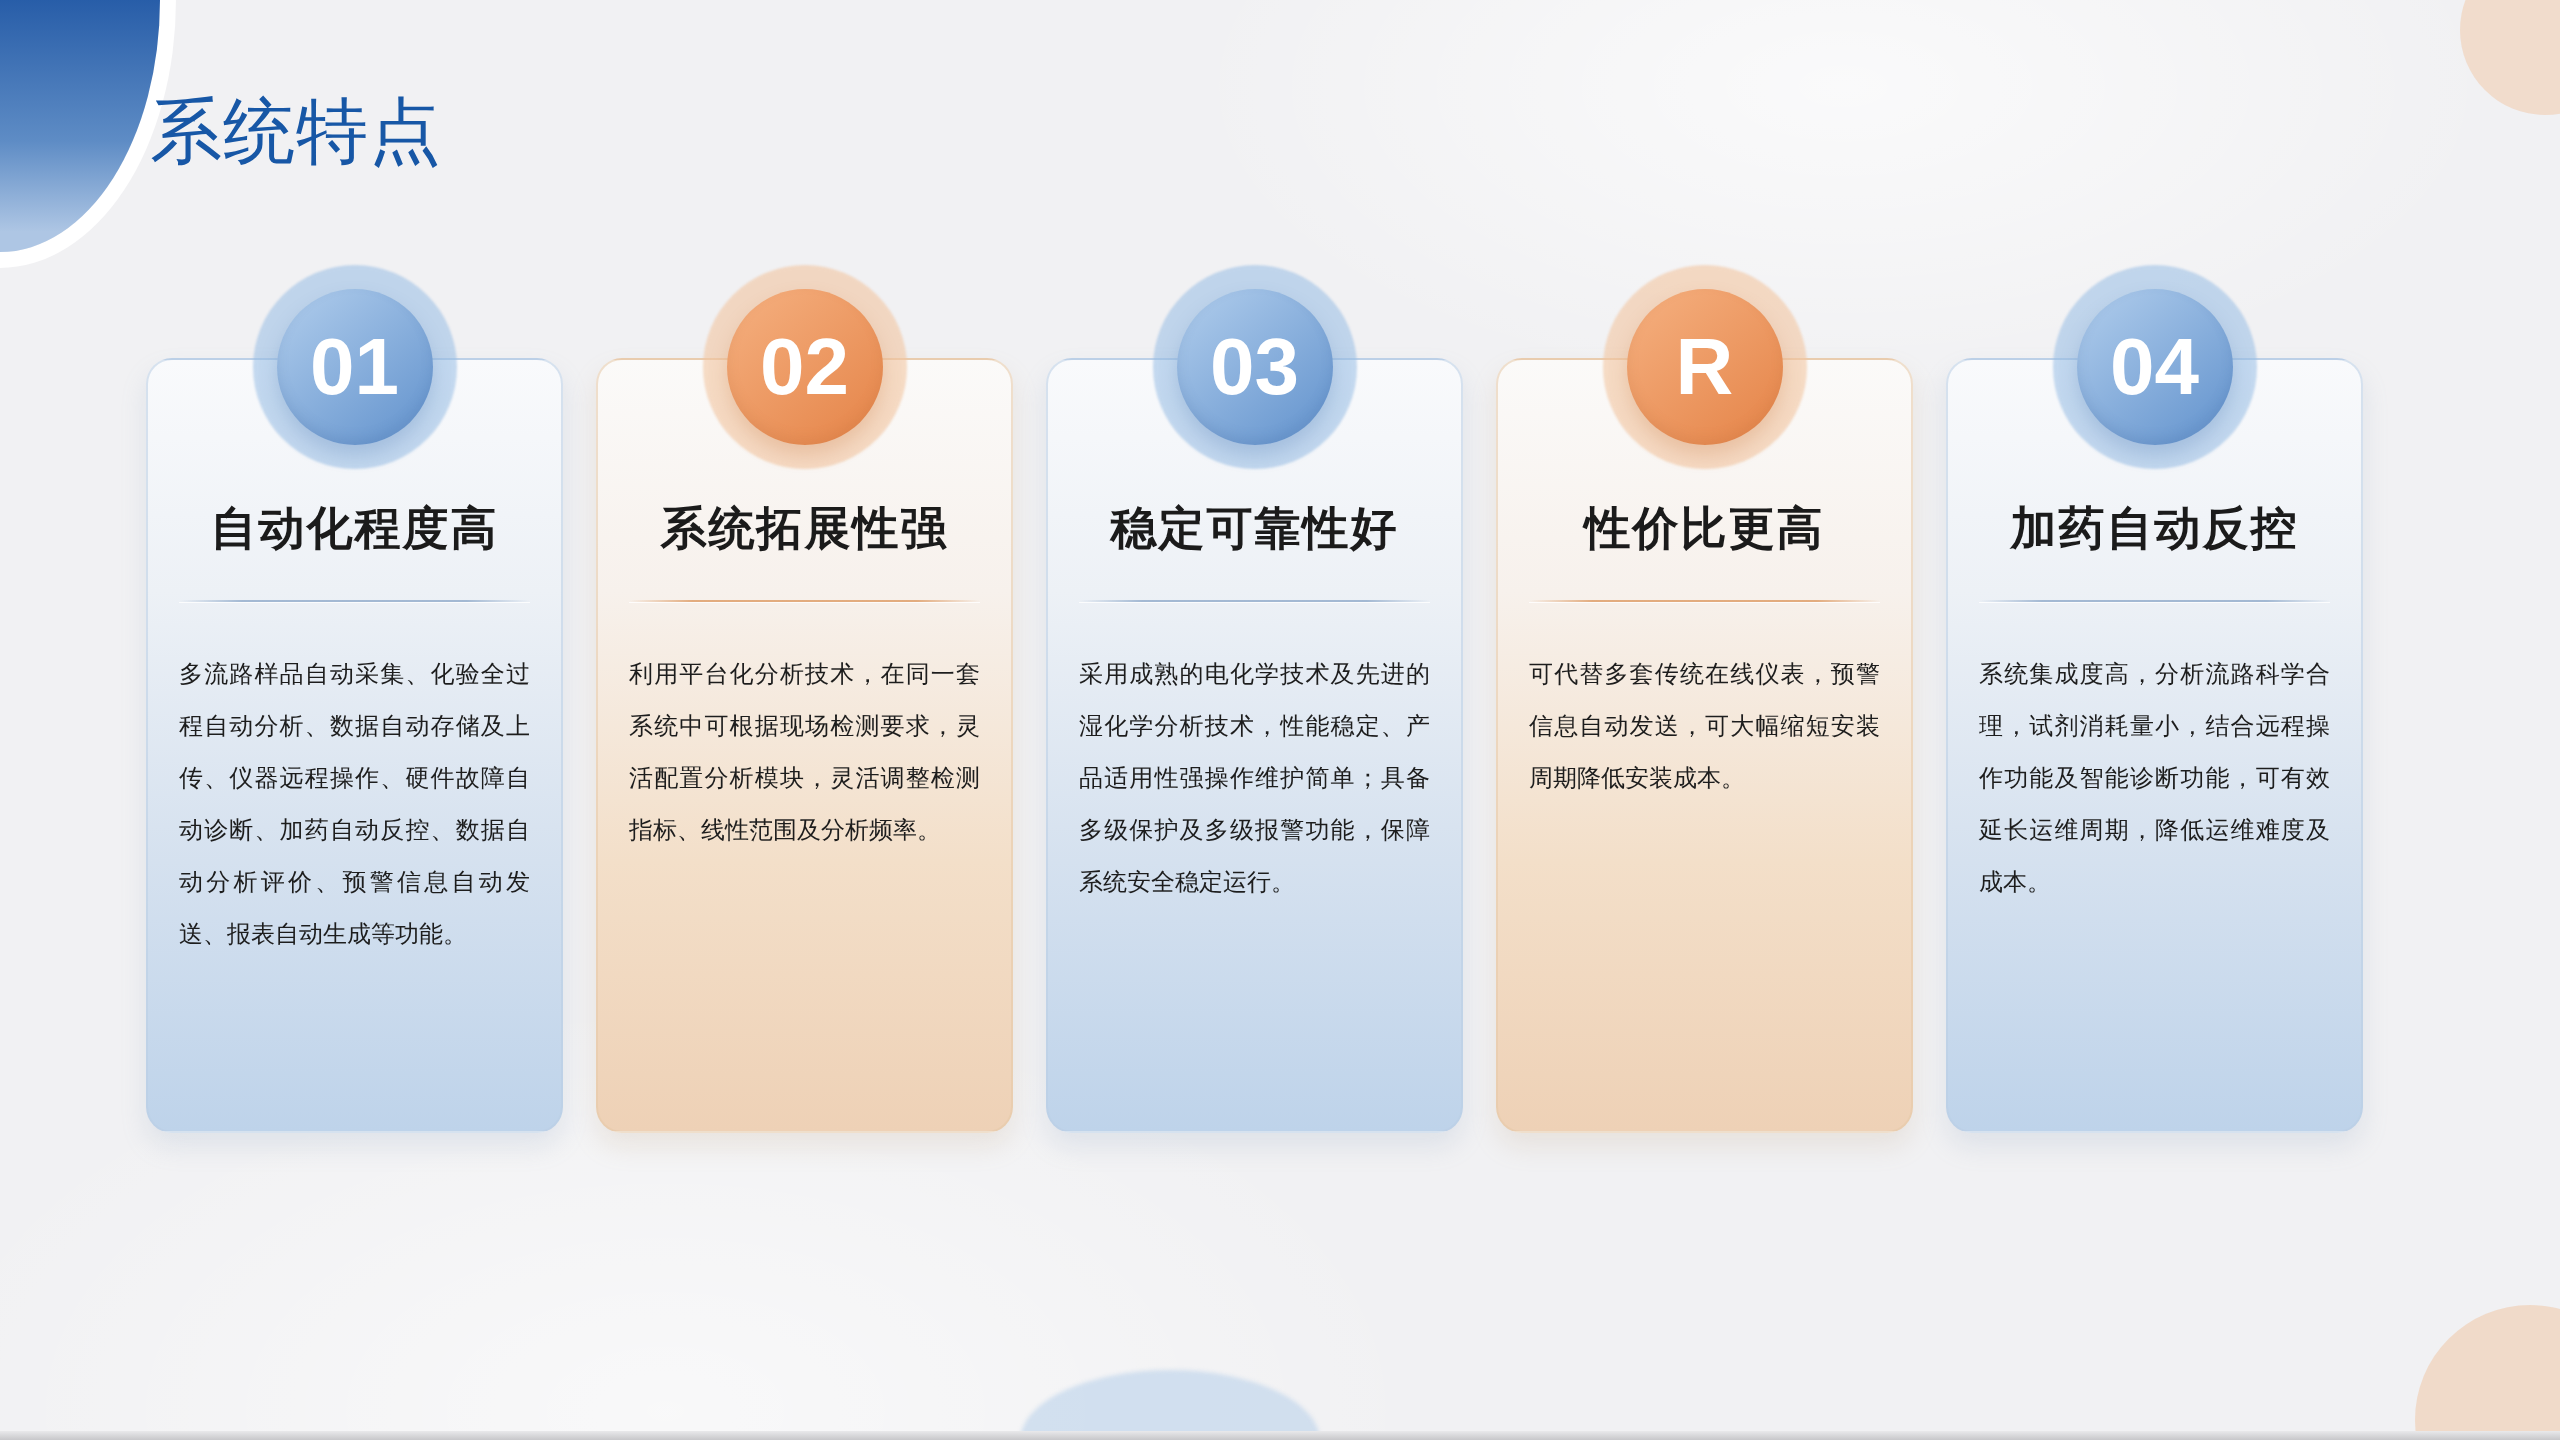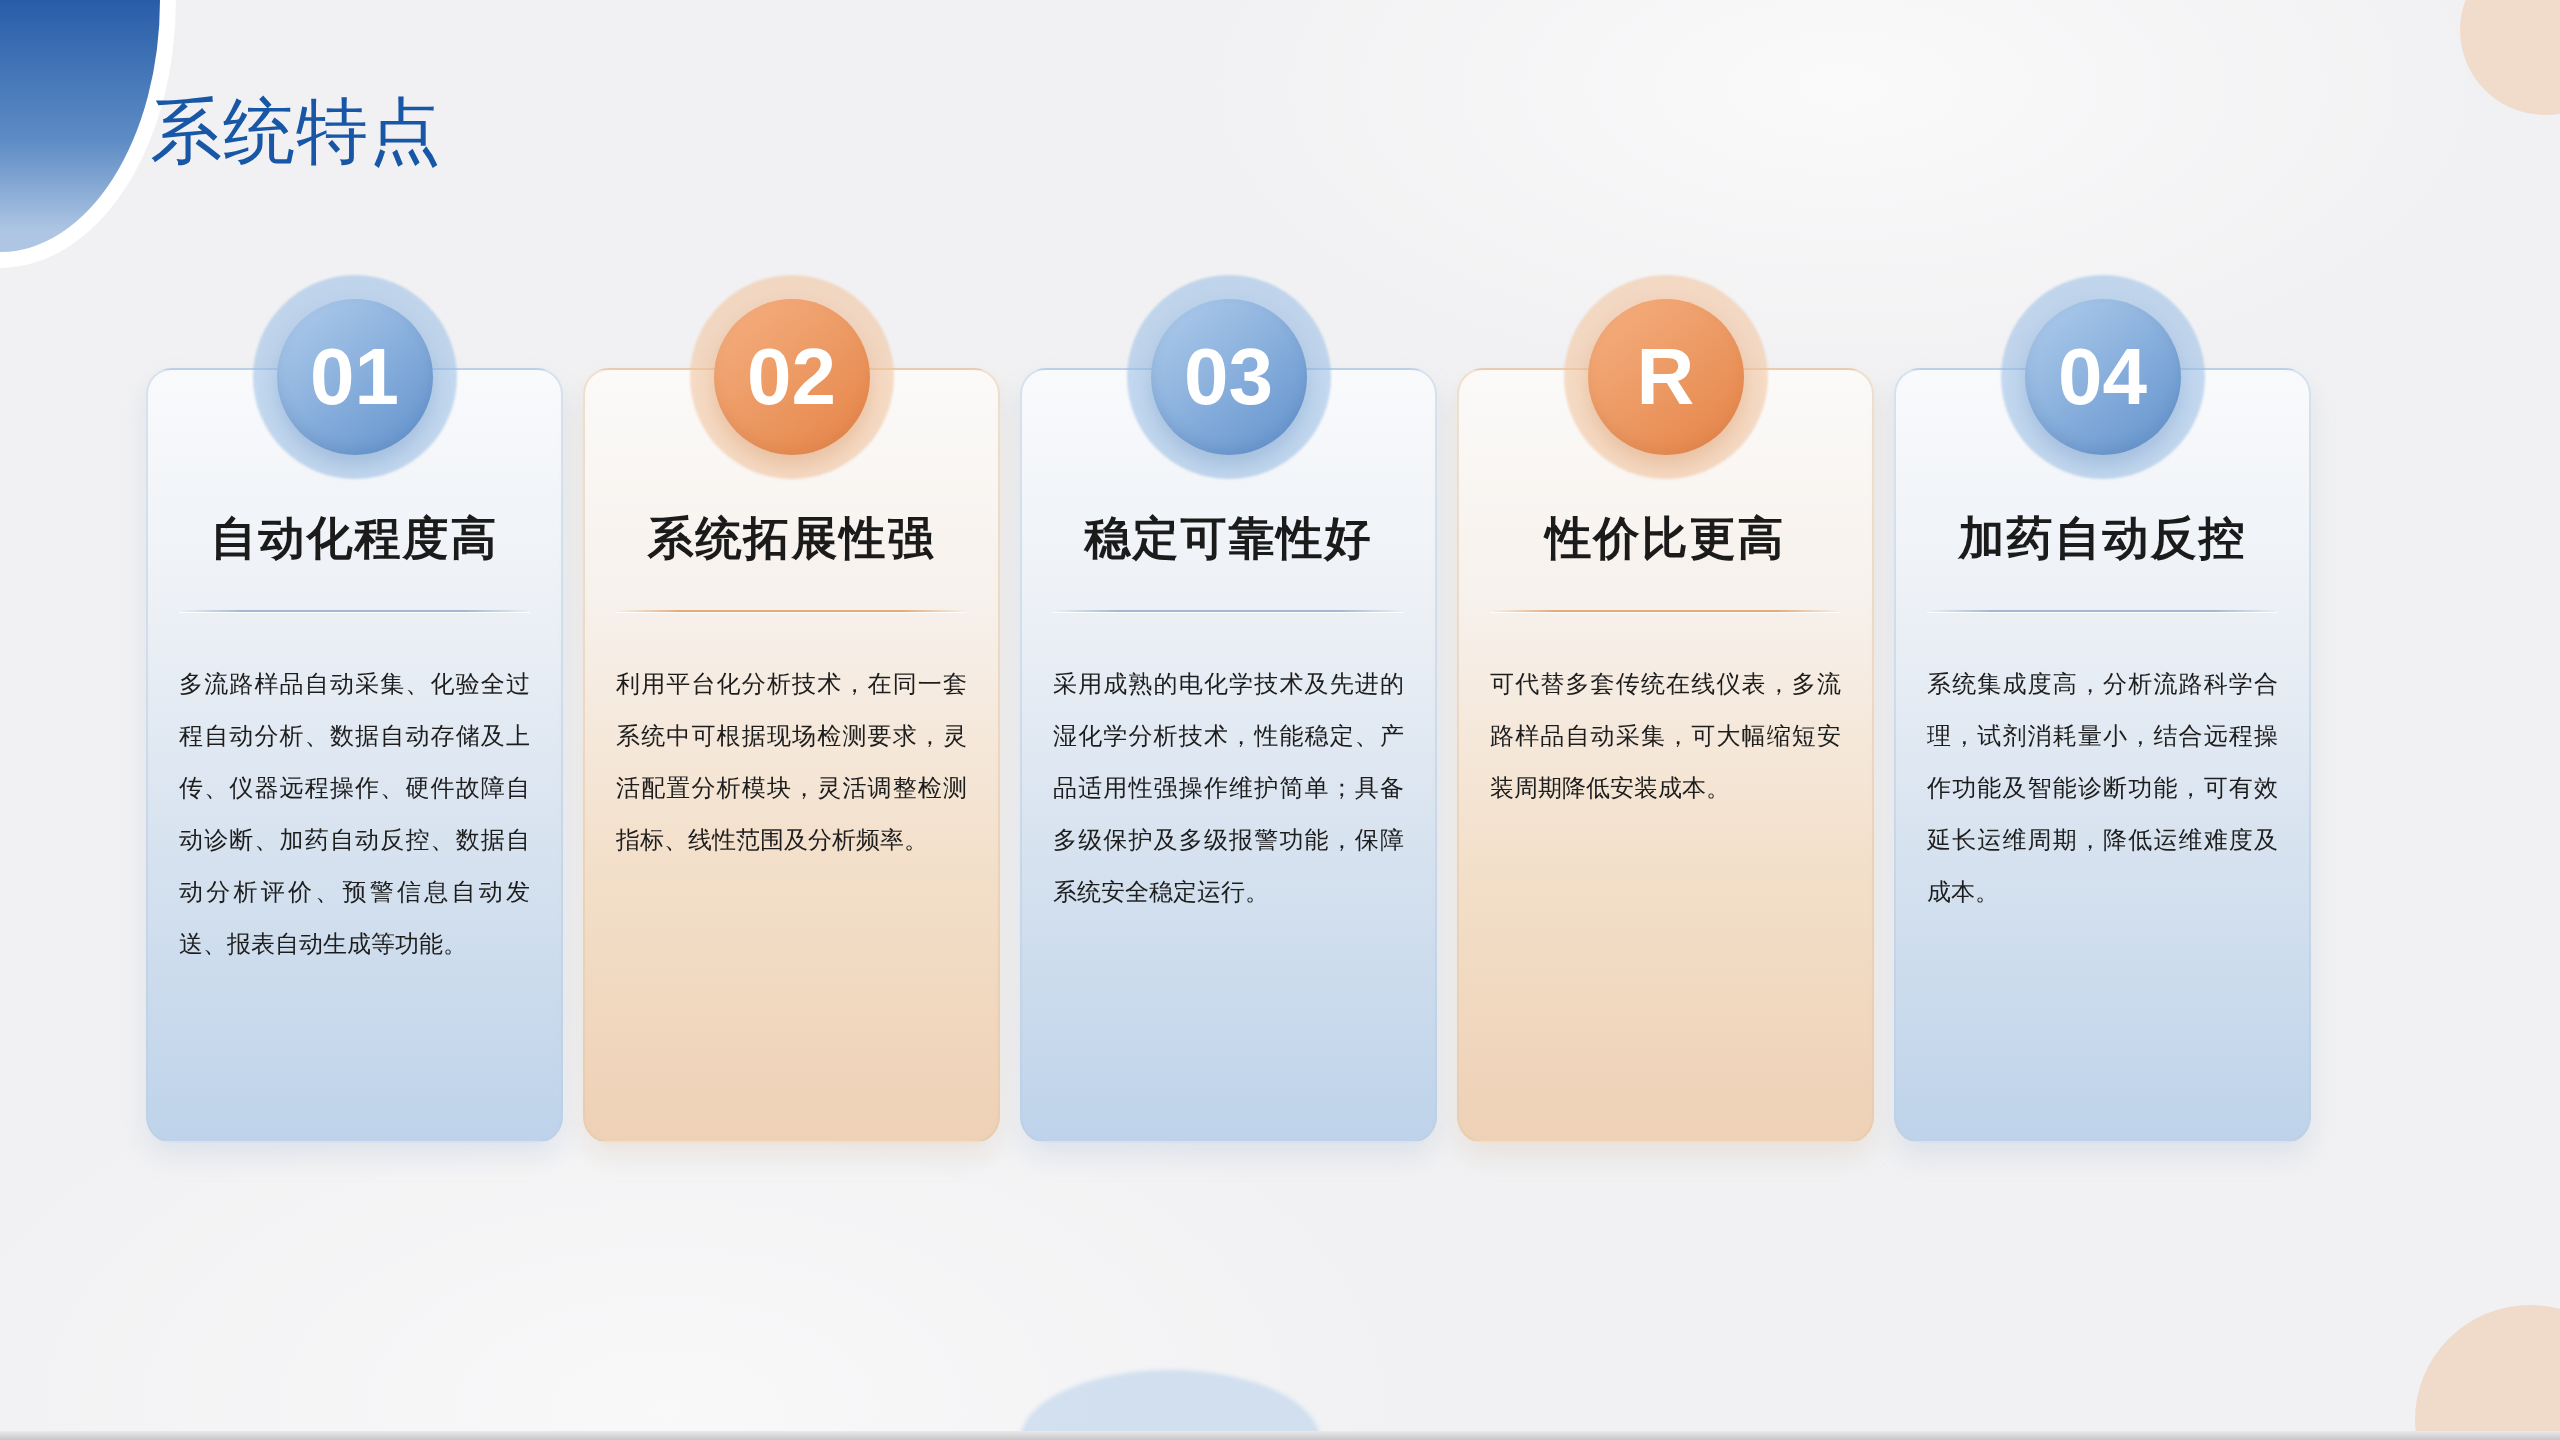--- a/index.html
+++ b/index.html
@@ -40,22 +40,22 @@
 
   
   .page-title{
     position:absolute;left:150px;top:88px;margin:0;z-index:2;
     font-size:72px;line-height:86px;font-weight:400;letter-spacing:1px;
     color:#1757a6;
   }
 
   
   .cards{
-    position:absolute;left:146px;top:368px;
-    display:flex;gap:20px;z-index:1;justify-content:center;
+    position:absolute;left:146px;top:358px;
+    display:flex;gap:33px;z-index:1;justify-content:center;
   }
   .card{
     position:relative;box-sizing:border-box;
     width:417px;height:775px;border-radius:26px;
     padding:0 31px;
   }
   .card.blue{
     background:linear-gradient(180deg,#f9fafc 0%,#edf1f6 30%,#d5e1ef 65%,#bed3ea 100%);
     border:2px solid rgba(185,205,228,.55);
     box-shadow:0 14px 26px rgba(140,160,190,.18);
@@ -151,21 +151,21 @@
       <p class="card-body">采用成熟的电化学技术及先进的湿化学分析技术，性能稳定、产品适用性强操作维护简单；具备多级保护及多级报警功能，保障系统安全稳定运行。</p>
     </section>
 
     <section class="card orange">
       <div class="halo"></div>
       <div class="badge">
         <span>R</span>
       </div>
       <h2 class="card-title">性价比更高</h2>
       <div class="divider"></div>
-      <p class="card-body">可代替多套传统在线仪表，多流路样品自动采集，可大幅缩短安装周期降低安装成本。</p>
+      <p class="card-body">可代替多套传统在线仪表，预警信息自动发送，可大幅缩短安装周期降低安装成本。</p>
     </section>
 
     <section class="card blue">
       <div class="halo"></div>
       <div class="badge">
         <span>04</span>
       </div>
       <h2 class="card-title">加药自动反控</h2>
       <div class="divider"></div>
       <p class="card-body">系统集成度高，分析流路科学合理，试剂消耗量小，结合远程操作功能及智能诊断功能，可有效延长运维周期，降低运维难度及成本。</p>

